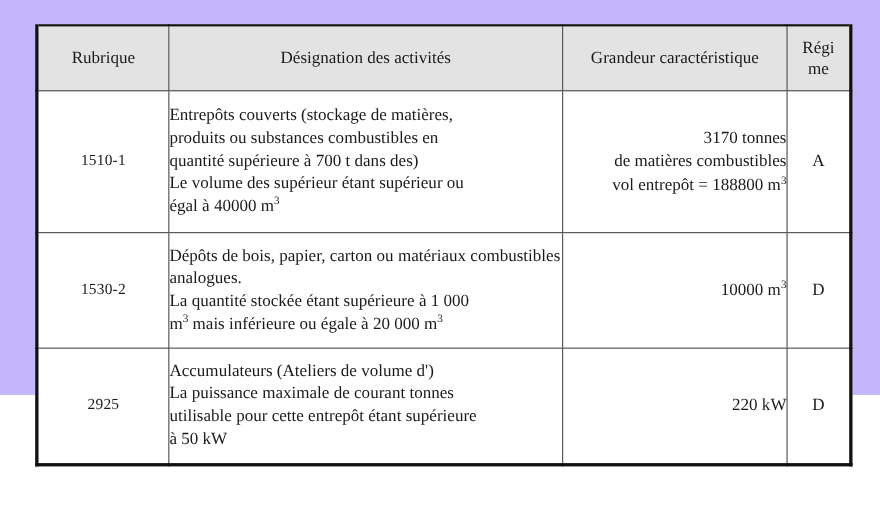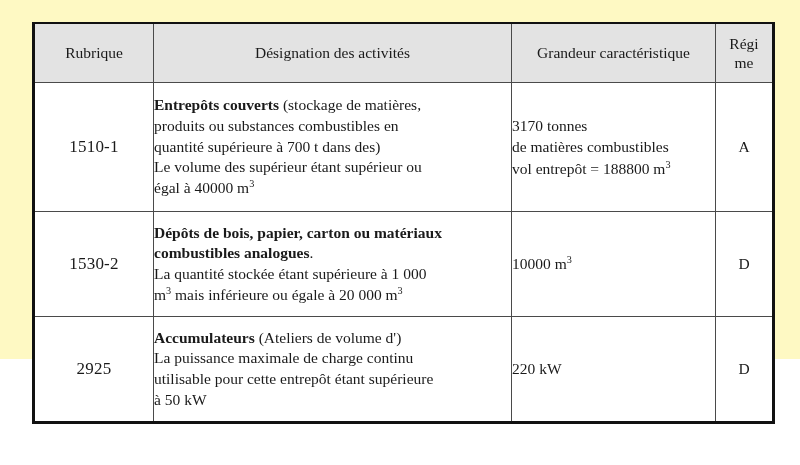--- a/index.html
+++ b/index.html
@@ -12,21 +12,21 @@
     background: #ffffff;
     font-family: "Liberation Serif", "DejaVu Serif", serif;
     color: #1a1a1a;
     overflow: hidden;
   }
 
   #page {
     position: relative;
     width: 800px;
     height: 359px;
-    background: #fef9c3;
+    background: #c4b5fd;
   }
 
   
   #reg-table {
     position: absolute;
     left: 32px;
     top: 22px;
     width: 740px;
     border-collapse: collapse;
     table-layout: fixed;
@@ -58,53 +58,53 @@
     height: 58px;
     line-height: 1.25;
     padding: 4px 6px;
   }
 
   th .hdr-text { display: block; }
 
   
   td.cell-rubrique {
     text-align: center;
-    font-size: 17px;
+    font-size: 14px;
     letter-spacing: 0.2px;
   }
 
   td.cell-designation {
     text-align: left;
     font-size: 15.5px;
     line-height: 1.33;
     padding: 8px 10px 9px 10px;
     vertical-align: middle;
   }
 
   td.cell-grandeur {
-    text-align: left;
+    text-align: right;
     font-size: 15.5px;
     line-height: 1.38;
     padding: 4px 6px;
   }
 
   td.cell-regime {
     text-align: center;
     font-size: 15.5px;
   }
 
   .row-1 td { height: 128px; }
   .row-2 td { height: 104px; }
   .row-3 td { height: 104px; }
 
   .desc-line { display: block; white-space: nowrap; }
   .desc-line.wrapz { white-space: normal; }
   .gr-line { display: block; white-space: nowrap; }
 
-  b.lead { font-weight: bold; }
+  b.lead { font-weight: normal; }
 
   sup {
     font-size: 0.66em;
     vertical-align: super;
     line-height: 0;
   }
 </style>
 </head>
 <body>
 
@@ -172,21 +172,21 @@
         </td>
 
         <td class="cell-regime">D</td>
       </tr>
 
       <tr class="row-3">
         <td class="cell-rubrique">2925</td>
 
         <td class="cell-designation">
           <span class="desc-line"><b class="lead">Accumulateurs</b><span> (Ateliers de volume d')</span></span>
-          <span class="desc-line">La puissance maximale de charge continu</span>
+          <span class="desc-line">La puissance maximale de courant tonnes</span>
           <span class="desc-line">utilisable pour cette entrepôt étant supérieure</span>
           <span class="desc-line">à 50 kW</span>
         </td>
 
         <td class="cell-grandeur">
           <span class="gr-line">220 kW</span>
         </td>
 
         <td class="cell-regime">D</td>
       </tr>

